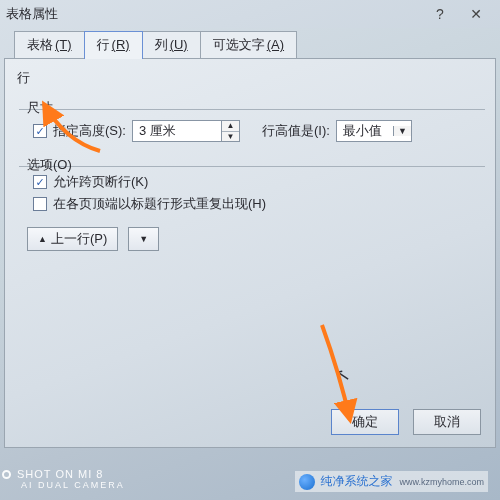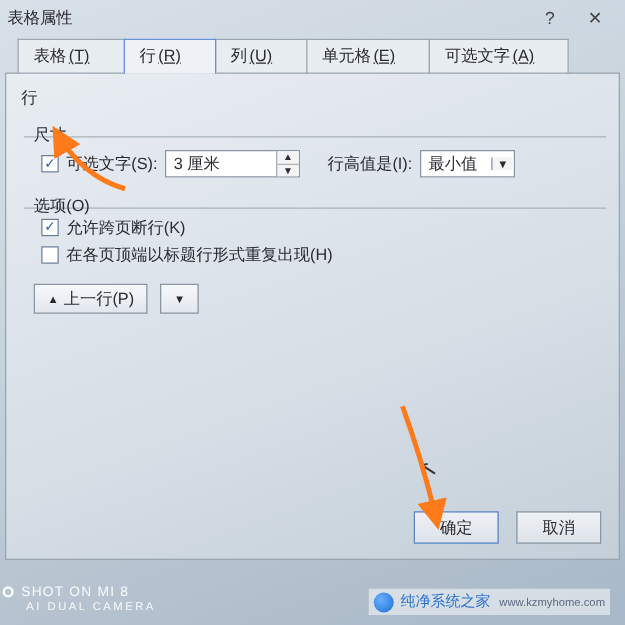--- a/index.html
+++ b/index.html
@@ -32,21 +32,21 @@
   .dialog-body {
     padding: 2px 4px 0 4px;
   }
   .tabs {
     display: flex;
     gap: 0;
     position: relative;
     margin-left: 10px;
   }
   .tab {
-    padding: 4px 27px 5px 12px;
+    padding: 4px 12px 5px 12px;
     border: 1px solid #9aa5b0;
     border-bottom: none;
     background: #e8edf2;
     margin-right: -1px;
     position: relative;
     top: 1px;
     font-size: 13px;
   }
   .tab.active {
     background: #eef2f6;
@@ -209,33 +209,32 @@
   <span class="spacer"></span>
   <span class="winbtn">?</span>
   <span class="winbtn">✕</span>
 </div>
 
 <div class="dialog-body">
   <div class="tabs">
     <div class="tab"><span>表格</span><span class="mn">(T)</span></div>
     <div class="tab active"><span>行</span><span class="mn">(R)</span></div>
     <div class="tab"><span>列</span><span class="mn">(U)</span></div>
-    <div class="tab"><span>单元格</span><span class="mn">(E)</span></div>
     <div class="tab"><span>可选文字</span><span class="mn">(A)</span></div>
   </div>
 
   <div class="tabpage">
     <div class="section-title">行</div>
 
     <div class="fieldset">
       <span class="legend">尺寸</span>
       <div class="rule"></div>
       <div class="row">
         <span class="checkbox checked"></span>
-        <span>可选文字(S):</span>
+        <span>指定高度(S):</span>
         <span class="spinbox">
           <span class="val">3 厘米</span>
           <span class="btns">
             <span>▲</span>
             <span>▼</span>
           </span>
         </span>
         <span style="width:10px"></span>
         <span>行高值是(I):</span>
         <span class="dropdown">

